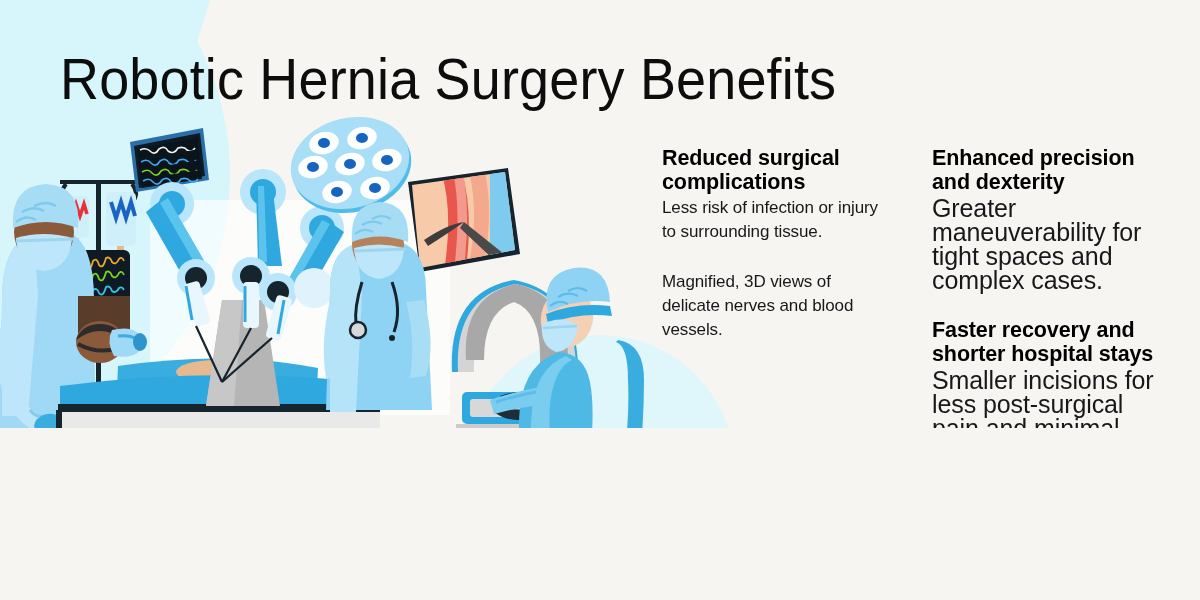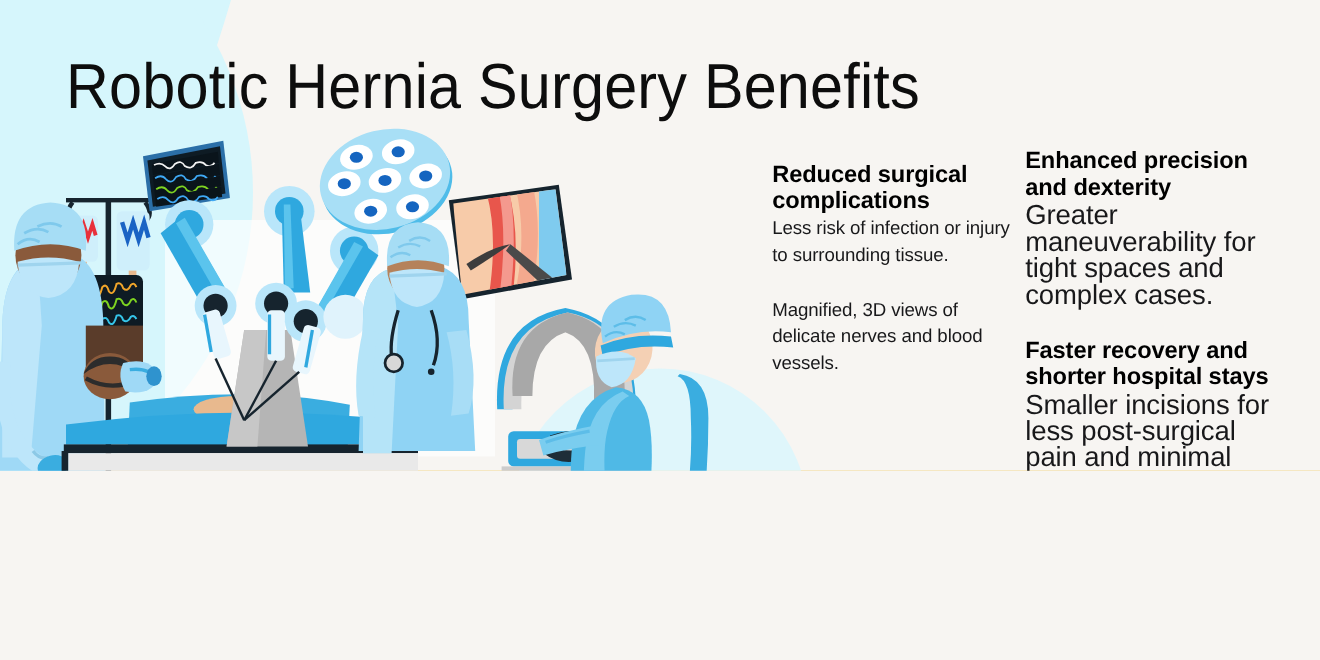--- a/index.html
+++ b/index.html
@@ -1,43 +1,43 @@
 <!DOCTYPE html>
 <html><head>
 <meta charset="utf-8">
 <style>
   html,body{margin:0;padding:0;}
   body{
     width:1200px;height:600px;overflow:hidden;
     font-family:"Liberation Sans","DejaVu Sans",sans-serif;
     background:#F7F5F2;
   }
-  #page{position:relative;width:1200px;height:428px;overflow:hidden;background:#eab308;}
+  #page{position:relative;width:1200px;height:428px;overflow:hidden;background:#d946ef;}
 
   
   .bg-layer{position:absolute;inset:0;width:1200px;height:600px;}
 
   
   #title{
     position:absolute;left:60px;top:48px;
     font-family:"Liberation Sans","DejaVu Sans",sans-serif;
     font-weight:300;
     font-size:58px;
     line-height:62px;
     letter-spacing:0.2px;
     color:#0d0d0d;
     white-space:nowrap;
     transform:scaleX(0.93);
     transform-origin:left top;
   }
 
   
   .col{position:absolute;width:230px;}
-  #col-1{left:702px;top:146px;}
-  #col-2{left:932px;top:134px;}
+  #col-1{left:662px;top:146px;}
+  #col-2{left:932px;top:146px;}
 
   .benefit{margin-bottom:26px;}
   .benefit:last-child{margin-bottom:0;}
   .b-head{
     font-weight:bold;
     font-size:21.5px;
     line-height:24px;
     color:#000000;
     letter-spacing:-0.1px;
   }

